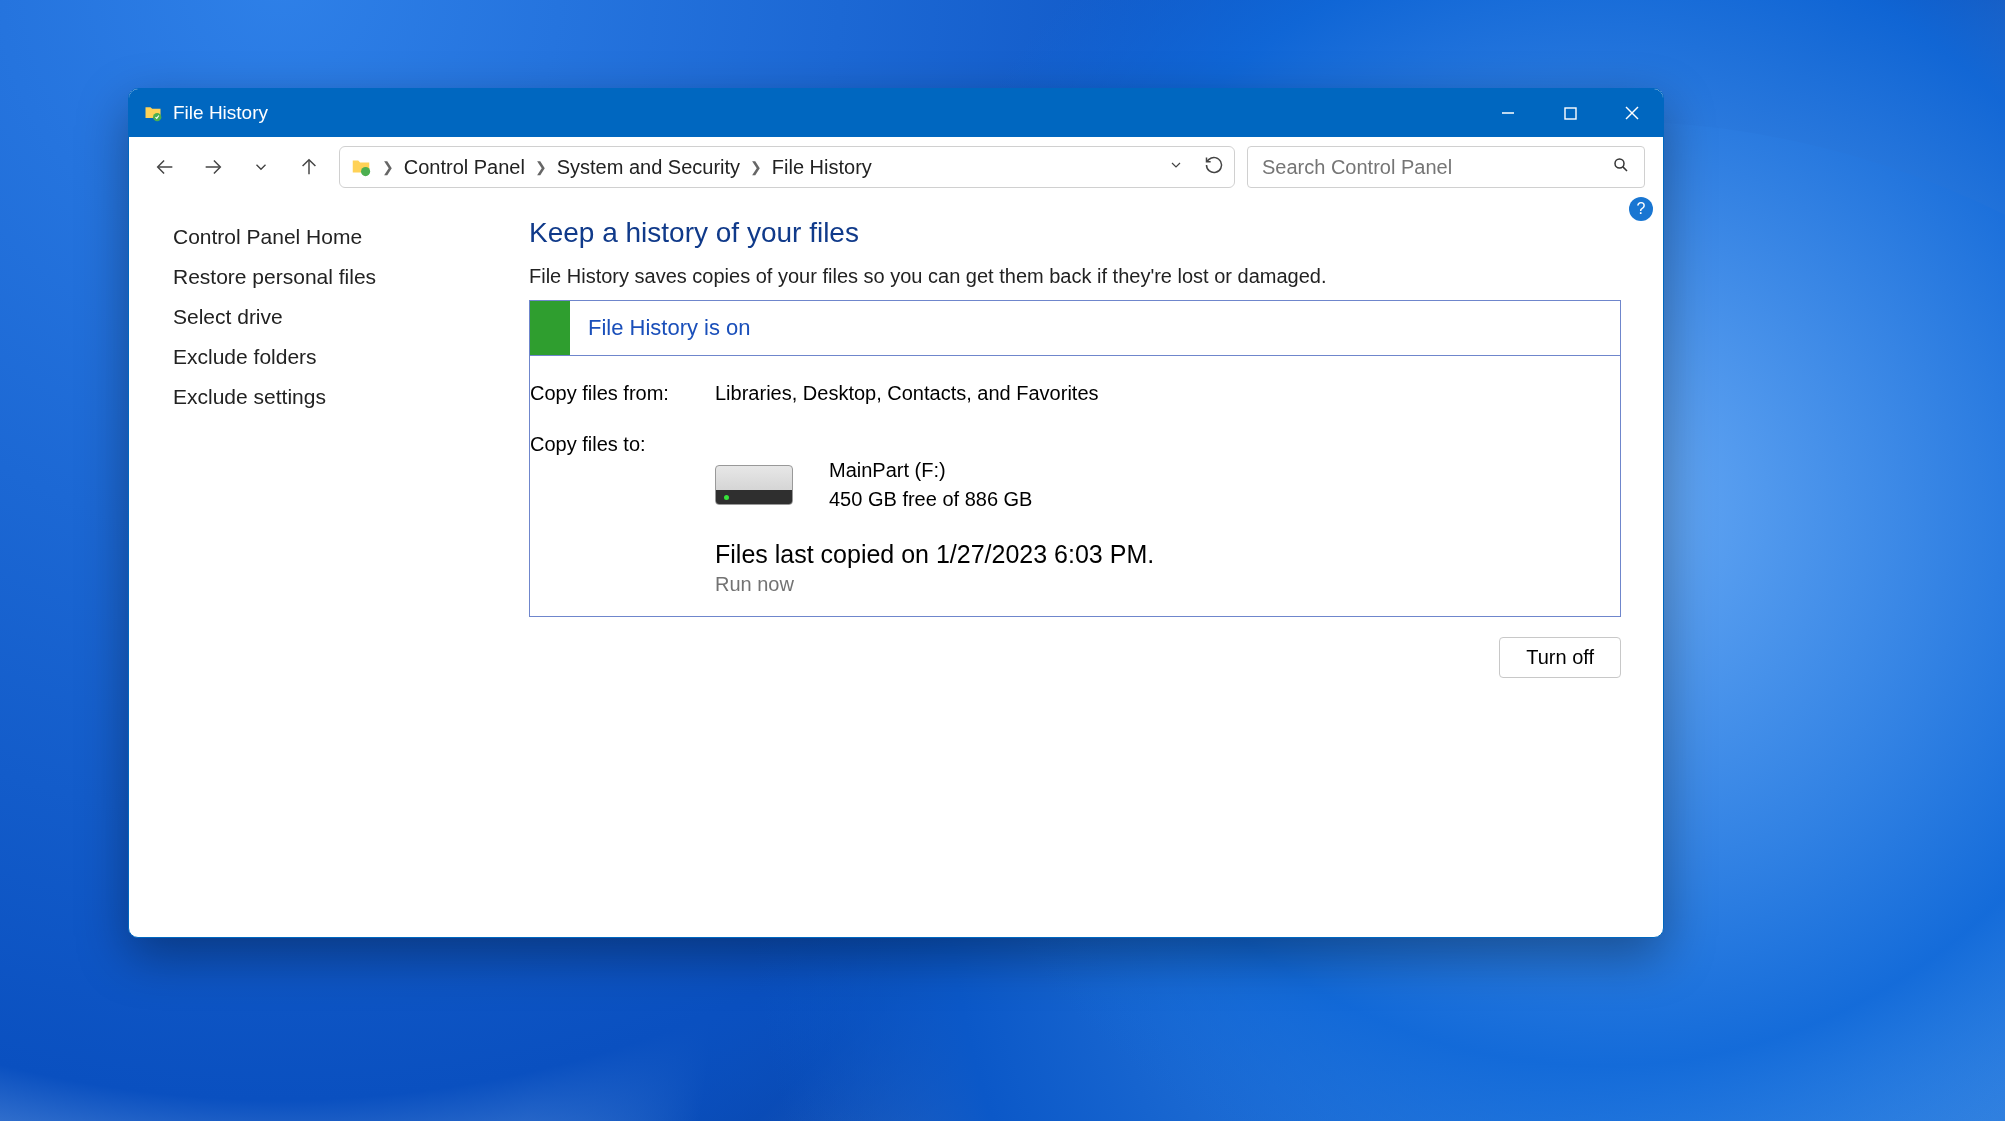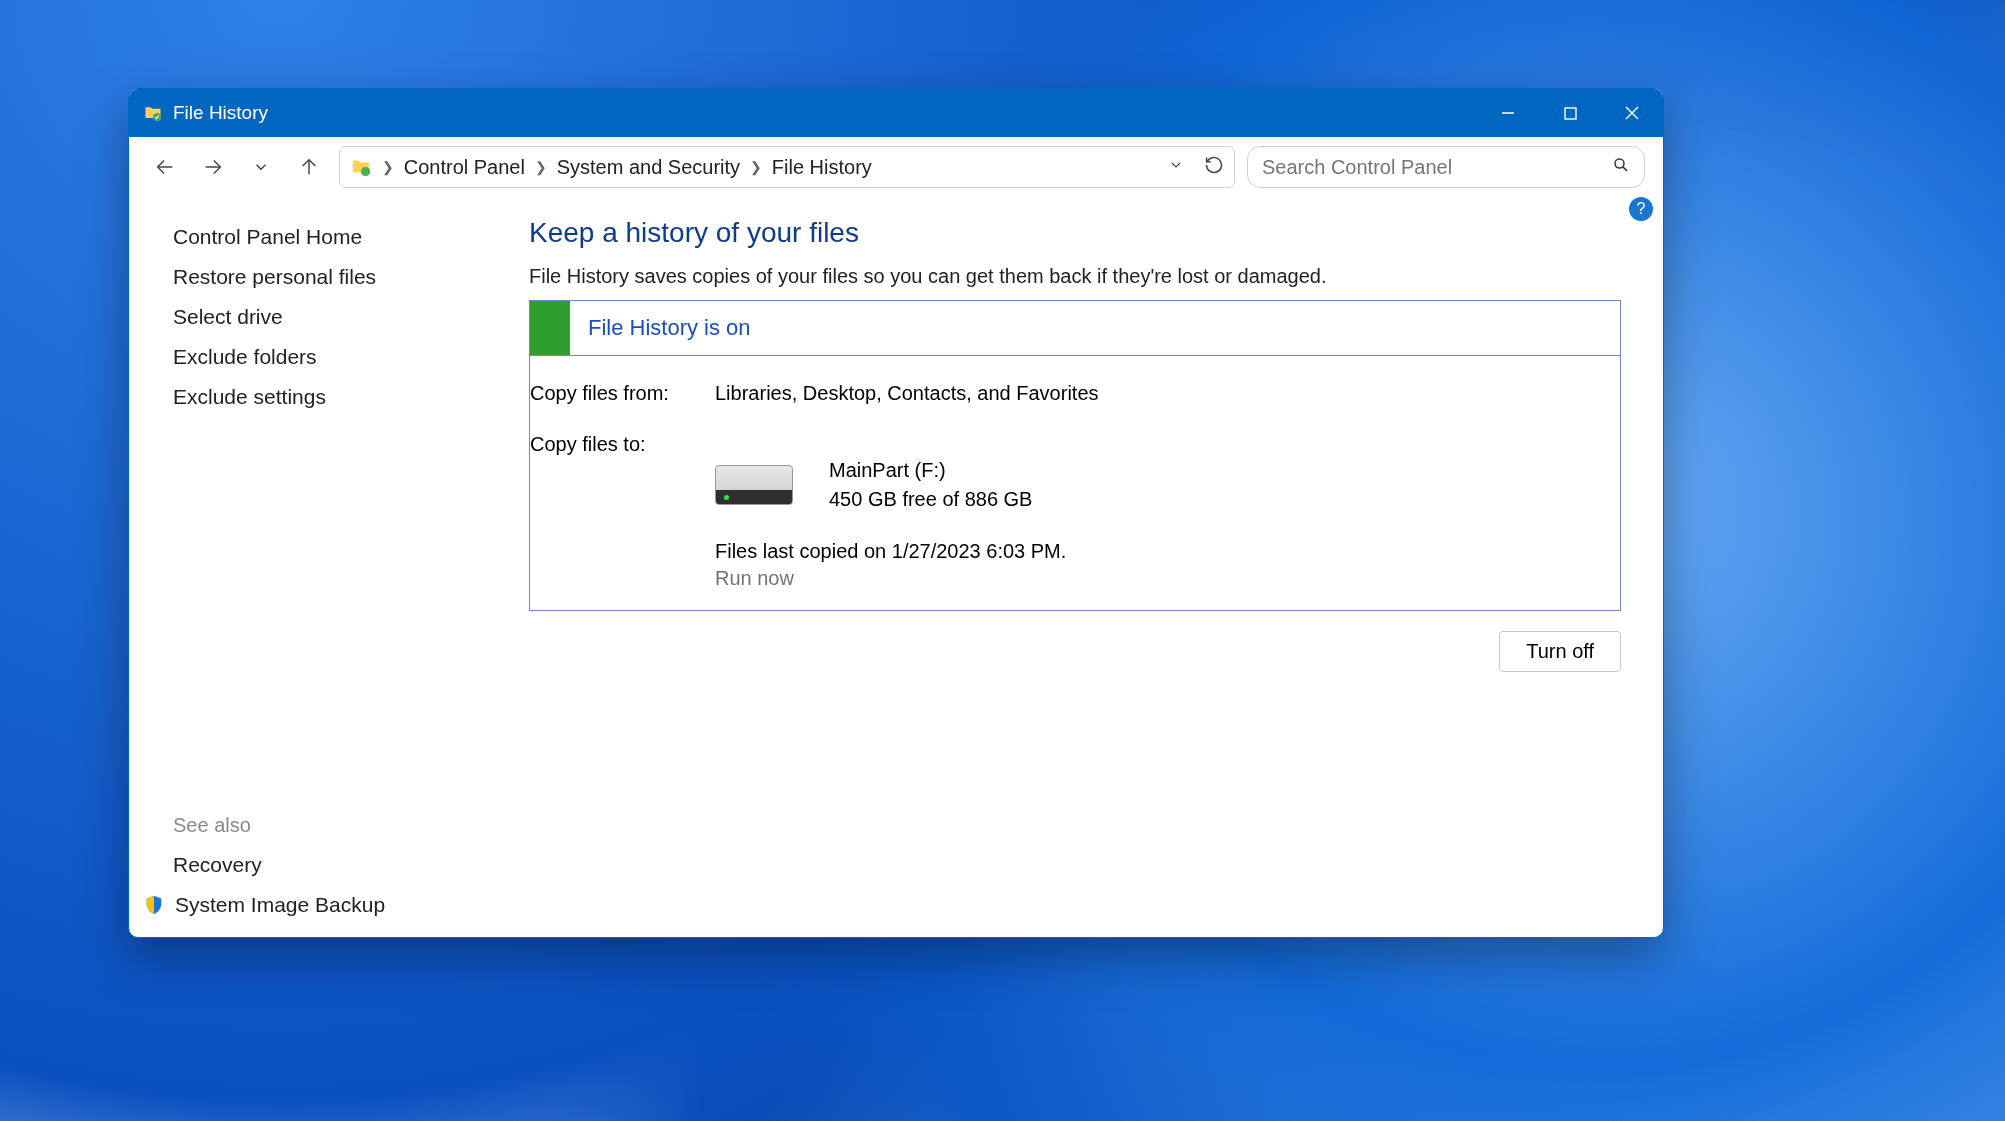--- a/index.html
+++ b/index.html
@@ -39,21 +39,21 @@
   .nav-btn { width:36px; height:36px; display:flex; align-items:center; justify-content:center; color:#555; cursor:pointer; border-radius:4px; }
   .addr-bar {
     flex:1; height:42px; border:1px solid #d0d0d0; border-radius:6px;
     display:flex; align-items:center; padding:0 10px; gap:10px; color:#222;
   }
   .addr-bar .folder-icon { width:22px; height:22px; }
   .crumb { font-size:20px; cursor:pointer; }
   .chev { color:#666; font-size:14px; }
   .addr-tail { margin-left:auto; display:flex; align-items:center; gap:20px; }
   .search-box {
-    width:398px; height:42px; border:1px solid #d0d0d0; border-radius:13px;
+    width:398px; height:42px; border:1px solid #d0d0d0; border-radius:4px;
     display:flex; align-items:center; padding:0 14px; color:#666;
   }
   .search-box input { border:none; outline:none; font-size:20px; flex:1; color:#333; background:transparent; }
   .search-box .mag { margin-left:auto; }
 
   .body { flex:1; display:flex; position:relative; }
   .sidebar { width:370px; padding:28px 0 20px 44px; display:flex; flex-direction:column; }
   .sidebar a, .sidebar span.link {
     font-size:21px; color:#222; text-decoration:none; margin-bottom:16px; cursor:pointer; display:inline-block;
   }
@@ -81,21 +81,21 @@
   .details-box {
     border:1px solid #6f86cc; border-top:none; width:1092px; padding:26px 14px 20px 0;
   }
   .row { display:flex; margin-bottom:28px; font-size:20px; }
   .row .lbl { width:185px; }
   .drive-block { display:flex; align-items:center; gap:36px; margin-left:185px; margin-top:-8px;}
   .drive-icon { width:78px; height:40px; background:linear-gradient(#e7e7e7,#cbcbcb); border:1px solid #999; border-radius:4px; position:relative; }
   .drive-icon::after { content:""; position:absolute; left:0; right:0; bottom:0; height:14px; background:#2f2f2f; border-radius:0 0 3px 3px;}
   .drive-icon .led { position:absolute; left:8px; bottom:4px; width:5px; height:5px; background:#36e23a; border-radius:50%; z-index:2;}
   .drive-info { font-size:20px; line-height:1.45; }
-  .last-copied { margin-left:185px; font-size:20px; margin-top:26px;}
+  .last-copied { margin-left:185px; font-size:25px; margin-top:26px;}
   .run-now { color:#737373; font-size:20px; margin-left:185px; cursor:pointer; display:inline-block; margin-top:4px;}
 
   .turnoff-row { width:1092px; display:flex; justify-content:flex-end; margin-top:20px;}
   .turnoff-btn {
     border:1px solid #c8c8c8; background:#fff; padding:8px 26px; font-size:20px; border-radius:4px; cursor:pointer;
   }
 
   
   .folder-svg { display:block; }
 </style>
@@ -199,33 +199,20 @@
   </div>
 
   <div class="body">
     <div class="sidebar">
       <span class="link cp-home">Control Panel Home</span>
       <span class="link active-link">Restore personal files</span>
       <span class="link">Select drive</span>
       <span class="link">Exclude folders</span>
       <span class="link">Exclude settings</span>
 
-      <div class="see-also-block">
-        <span class="see-also">See also</span>
-        <span class="link">Recovery</span>
-        <div class="shield-row">
-          <span class="sh">
-            <svg width="22" height="22" viewBox="0 0 24 24">
-                <path d="M12 2l8 3v5c0 6-4 10-8 12C8 20 4 16 4 10V5l8-3z" fill="#1976d2"></path>
-                <path d="M12 2v20C8 20 4 16 4 10V5l8-3z" fill="#ffc107"></path>
-              </svg>
-          </span>
-          <span class="link" style="margin-bottom:0">System Image Backup</span>
-        </div>
-      </div>
     </div>
 
     <div class="main">
       <div class="help-dot">?</div>
       <h1 class="heading">Keep a history of your files</h1>
       <div class="subtext">File History saves copies of your files so you can get them back if they're lost or damaged.</div>
 
       <div class="status-banner">
         <div class="green"></div>
         <div class="stat-text">File History is on</div>

